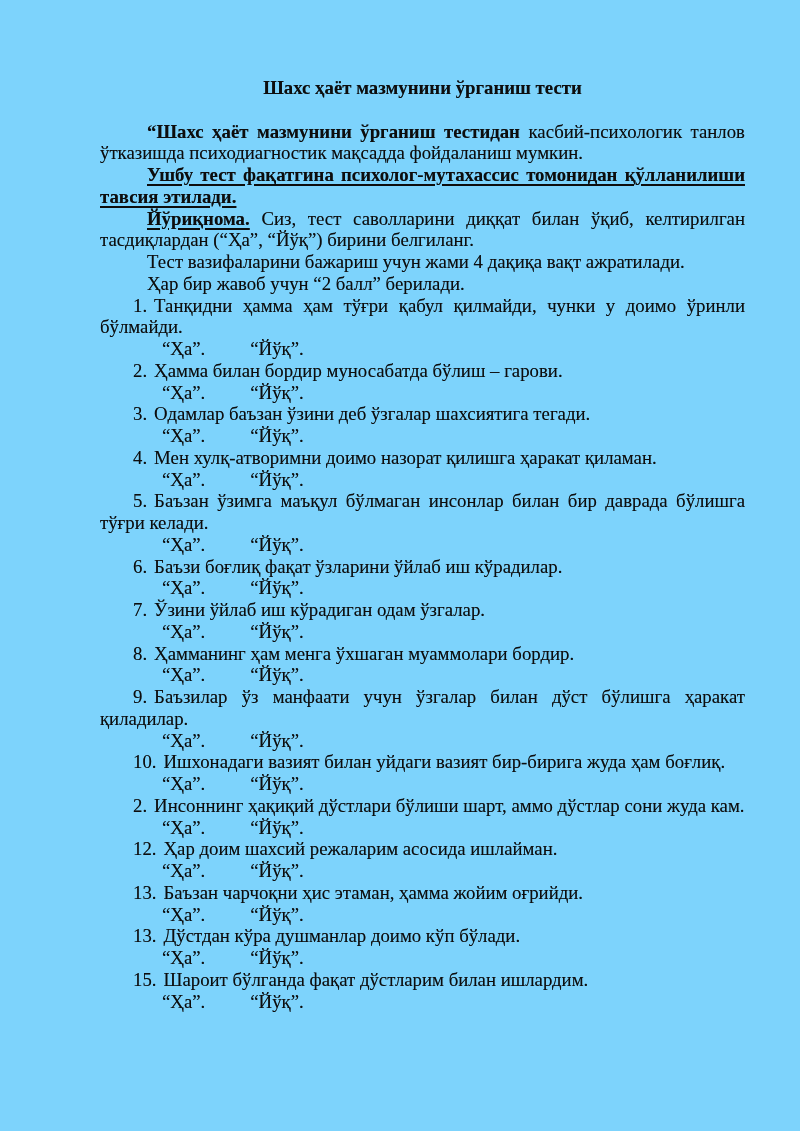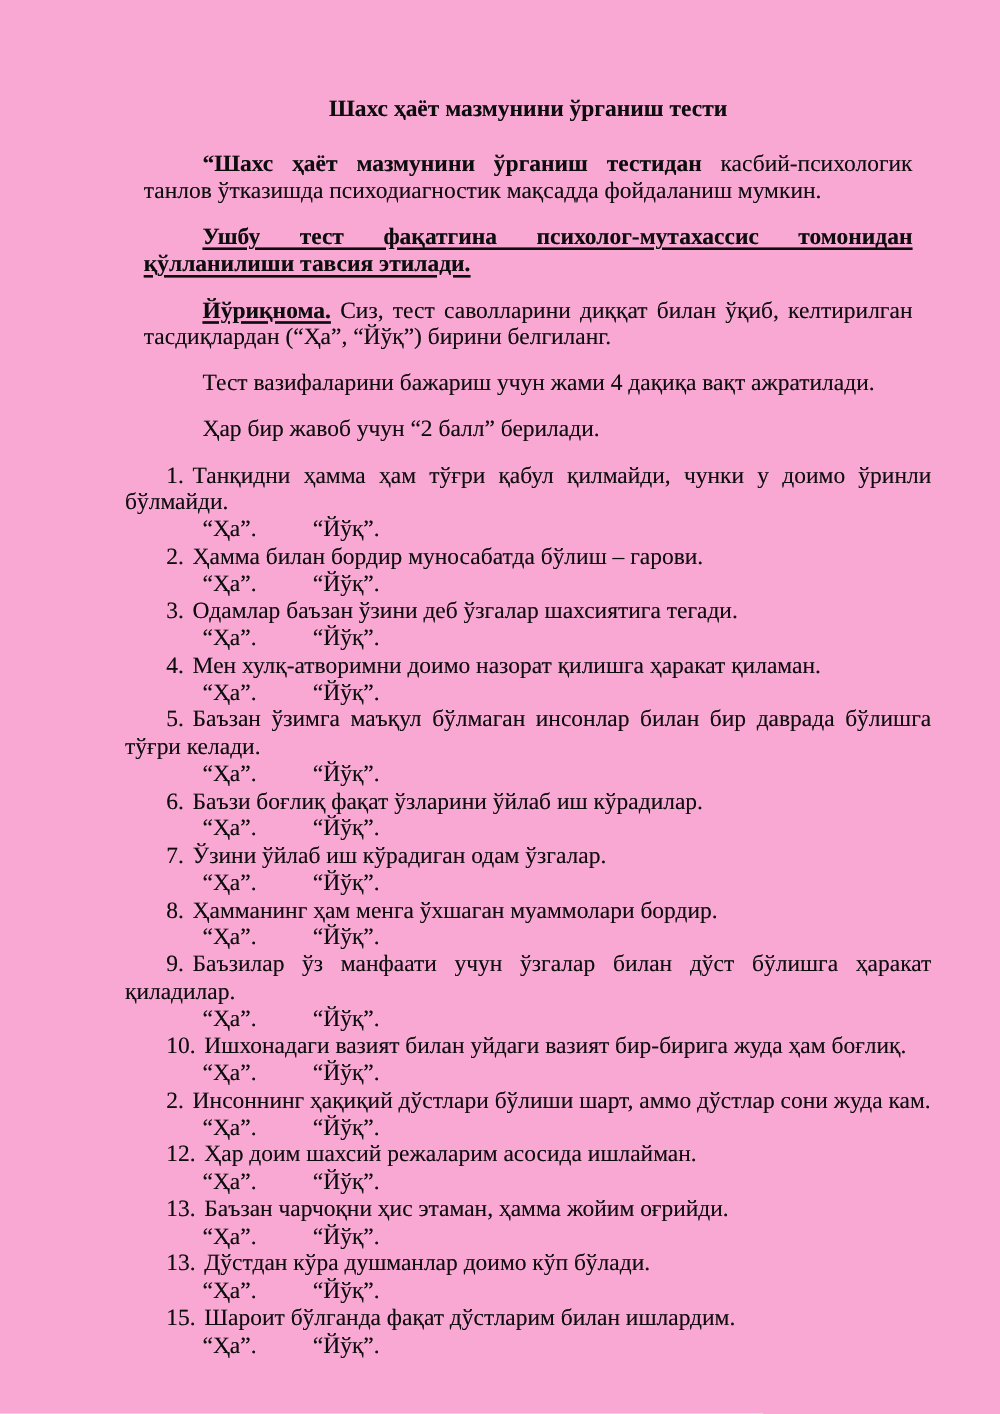--- a/index.html
+++ b/index.html
@@ -5,38 +5,38 @@
   html, body {
     margin: 0;
     padding: 0;
     background: #ffffff;
   }
   .page {
     position: relative;
     width: 800px;
     height: 1131px;
     box-sizing: border-box;
-    background: #f9a8d4;
+    background: #7dd3fc;
     padding: 77px 55px 0 100px;
     font-family: "Liberation Serif", serif;
     font-size: 18.8px;
     line-height: 21.75px;
     color: #0d0d0d;
     text-shadow: 0 0 0.5px rgba(0,0,0,0.40);
     overflow: hidden;
   }
   .doc-title {
     margin: 0 0 21.75px 0;
     font-size: 18.8px;
     line-height: 21.75px;
     font-weight: 700;
     text-align: center;
   }
   p.para {
-    margin: 15px;
+    margin: 0;
     text-align: justify;
     text-indent: 47px;
   }
   .bold { font-weight: 700; }
   .ul {
     text-decoration: underline;
     text-decoration-thickness: 1.6px;
     text-underline-offset: 3px;
   }
   p.q-line {

